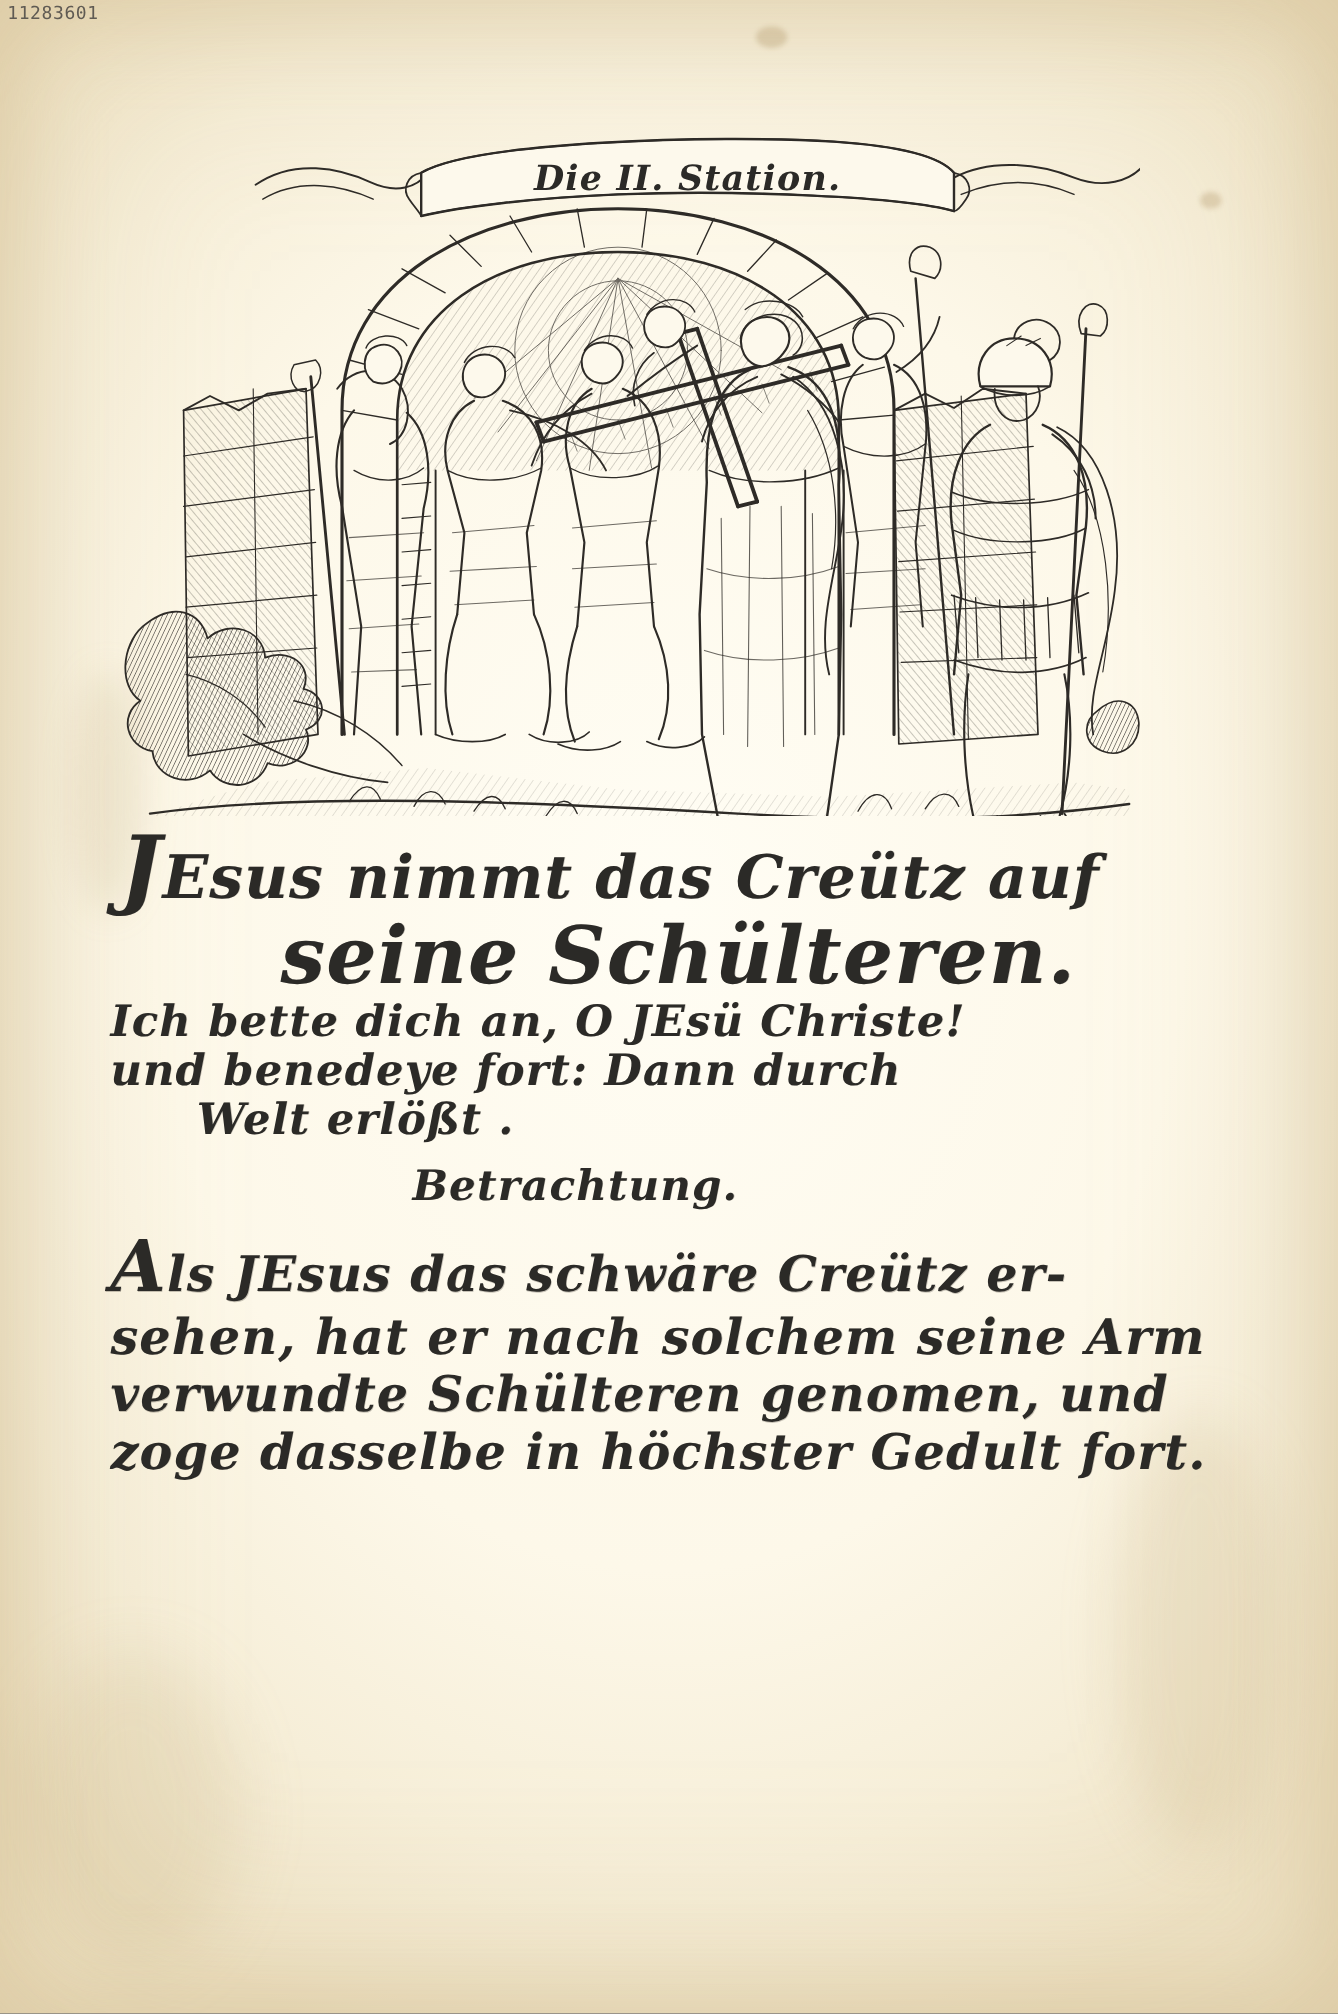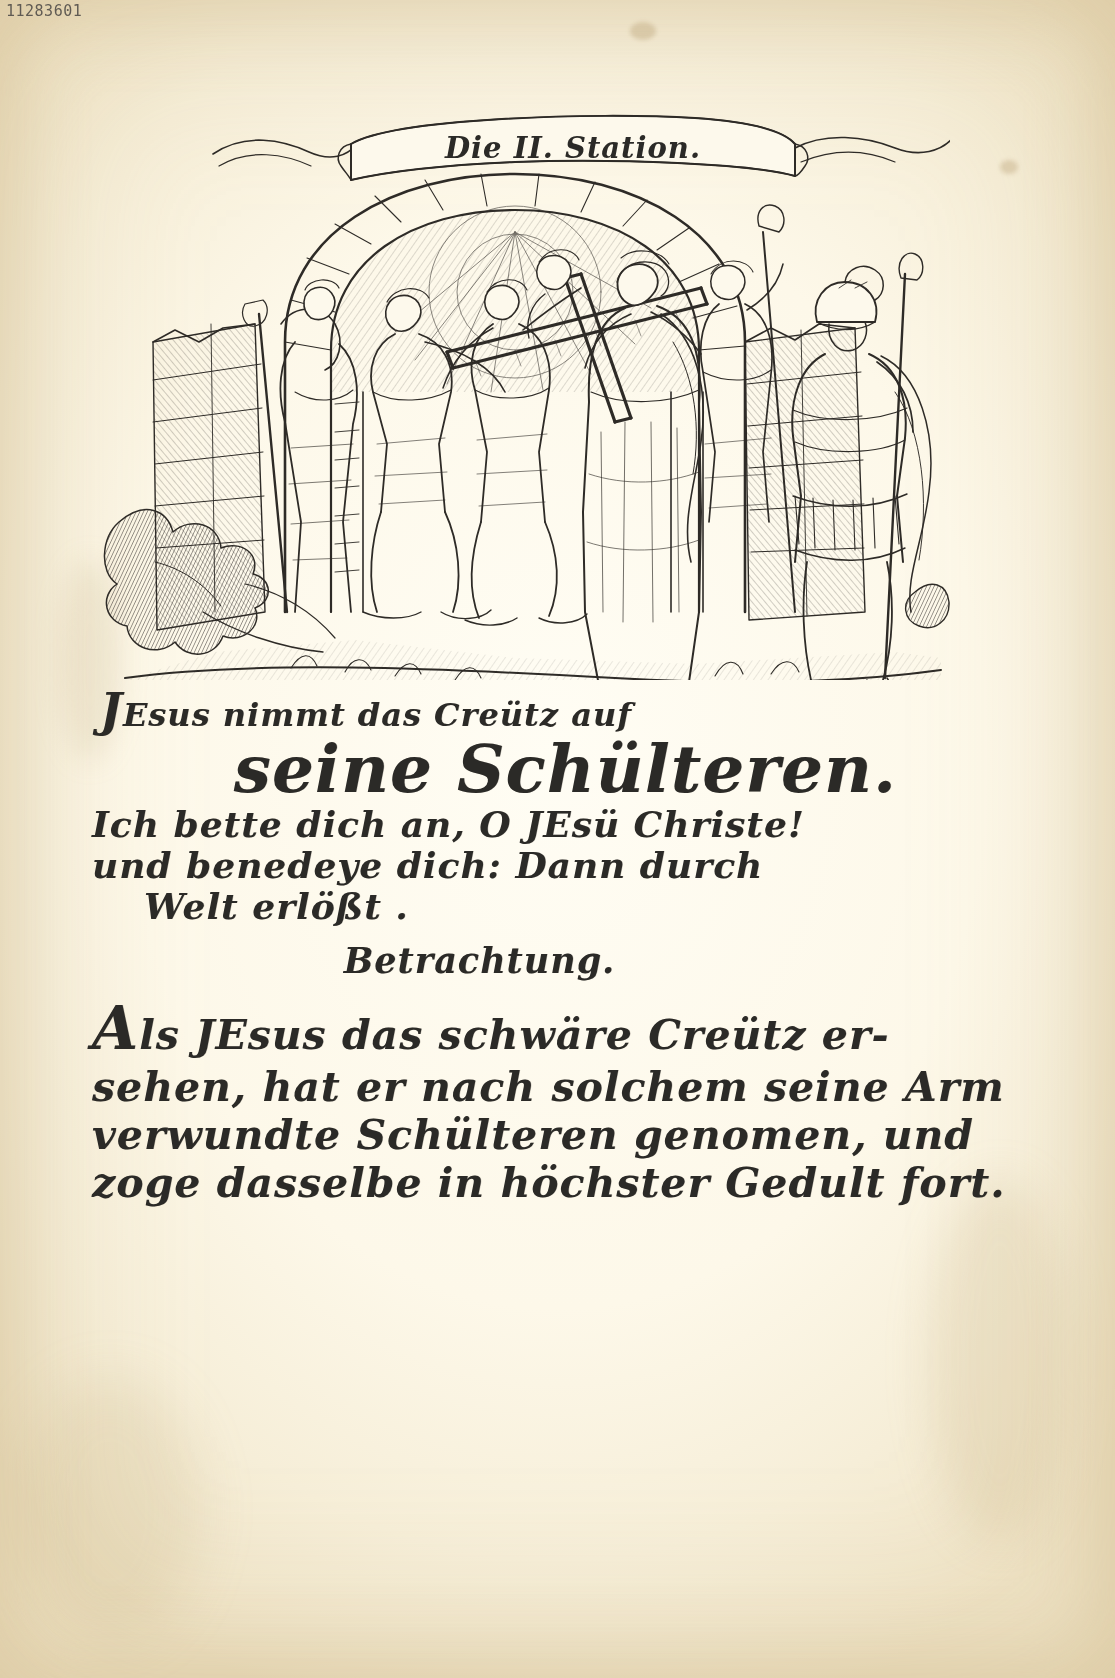--- a/index.html
+++ b/index.html
@@ -60,21 +60,21 @@
     color: #2b2a27;
   }
   .line {
     font-family: "DejaVu Serif", serif;
     font-style: italic;
     font-weight: 700;
     white-space: nowrap;
     letter-spacing: 1px;
     text-shadow: 0.5px 0.4px 0 rgba(60,55,45,0.28);
   }
-  .l-title1 { font-size: 32px; line-height: 1.05; text-align: left;   margin-left: 8px; }
+  .l-title1 { font-size: 50px; line-height: 1.05; text-align: left;   margin-left: 8px; }
   .l-title2 { font-size: 66px; line-height: 1.05; text-align: right; margin-right: 40px;}
   .l-body   { font-size: 36px; line-height: 1.14; }
   .l-head   { font-size: 35px; line-height: 1.35; text-align: center; margin-right: 70px; }
   .l-small  { font-size: 41px; line-height: 1.17; }
   .gap      { height: 10px; }
   .dropcapline:first-letter { font-size: 1.45em; }
 </style>
 </head>
 <body>
 
@@ -328,22 +328,22 @@
       </g>
 
       <text x="478" y="66" text-anchor="middle" font-family="DejaVu Serif, serif" font-style="italic" font-weight="bold" font-size="29" fill="#2b2a27" letter-spacing="1">Die II. Station.</text>
     </svg>
   </div>
 
   <div class="textblock">
     <div class="line l-title1 dropcapline">JEsus nimmt das Creütz auf</div>
     <div class="line l-title2">seine Schülteren.</div>
     <div class="line l-body">Ich bette dich an, O JEsü Christe!</div>
-    <div class="line l-body">und benedeye dich: Dann durch</div>
-    <div class="line l-body" style="margin-left:52px;">Welt erlößt .</div>
+    <div class="line l-body">und benedeye fort: Dann durch</div>
+    <div class="line l-body" style="margin-left:72px;">Welt erlößt .</div>
     <div class="gap"></div>
     <div class="line l-head">Betrachtung.</div>
     <div class="gap"></div>
     <div class="line l-small dropcapline">Als JEsus das schwäre Creütz er-</div>
     <div class="line l-small">sehen, hat er nach solchem seine Arm</div>
     <div class="line l-small">verwundte Schülteren genomen, und</div>
     <div class="line l-small">zoge dasselbe in höchster Gedult fort.</div>
   </div>
 
 </div>

